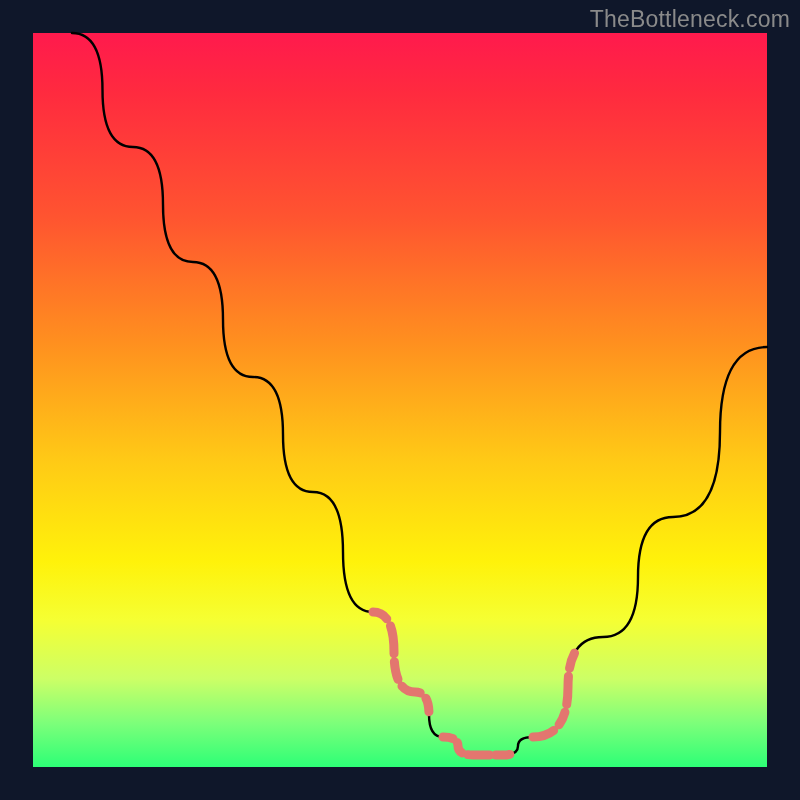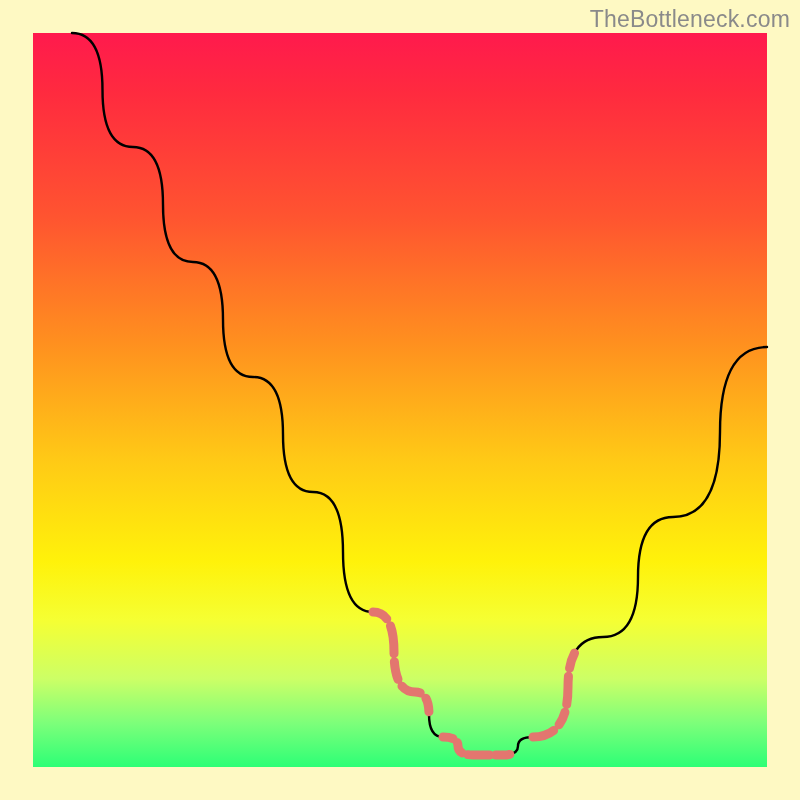--- a/index.html
+++ b/index.html
@@ -9,21 +9,21 @@
     height: 800px;
     background: #000;
     overflow: hidden;
   }
   .frame {
     position: absolute;
     left: 0;
     top: 0;
     width: 800px;
     height: 800px;
-    background: #fef9c3;
+    background: #0f172a;
   }
   .plot {
     position: absolute;
     left: 33px;
     top: 33px;
     width: 734px;
     height: 734px;
     
     background: linear-gradient(
       to bottom,

